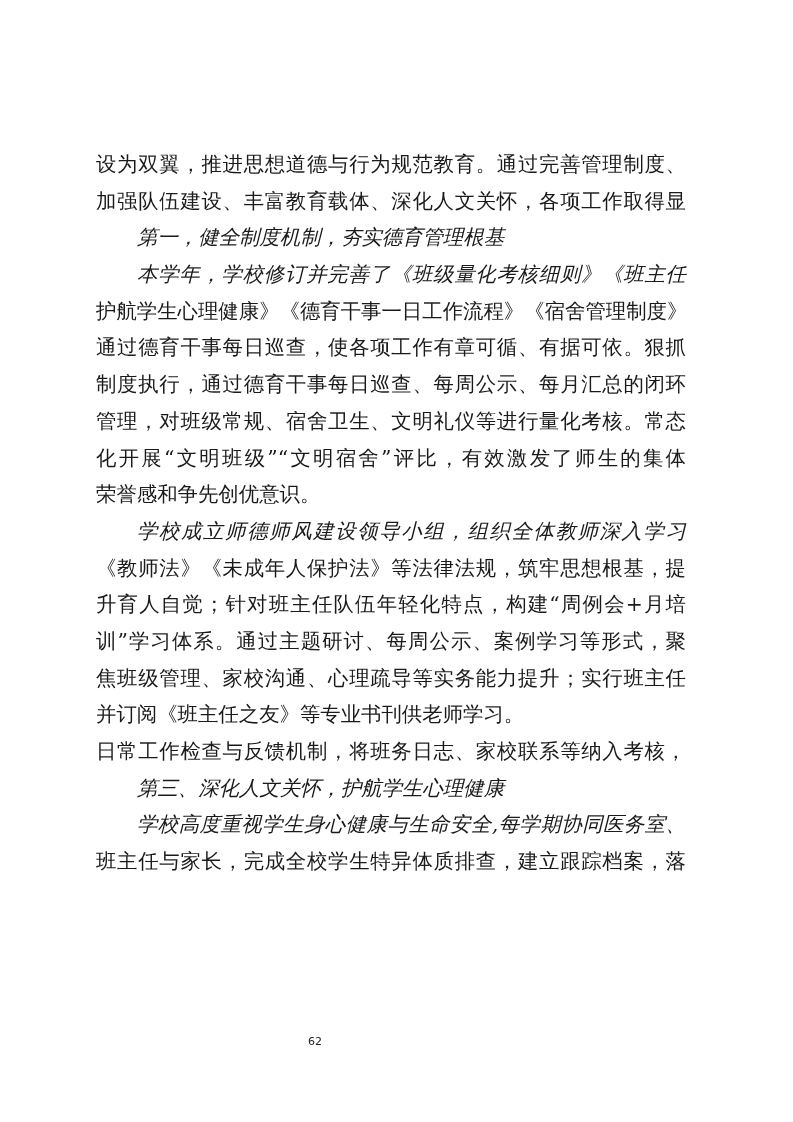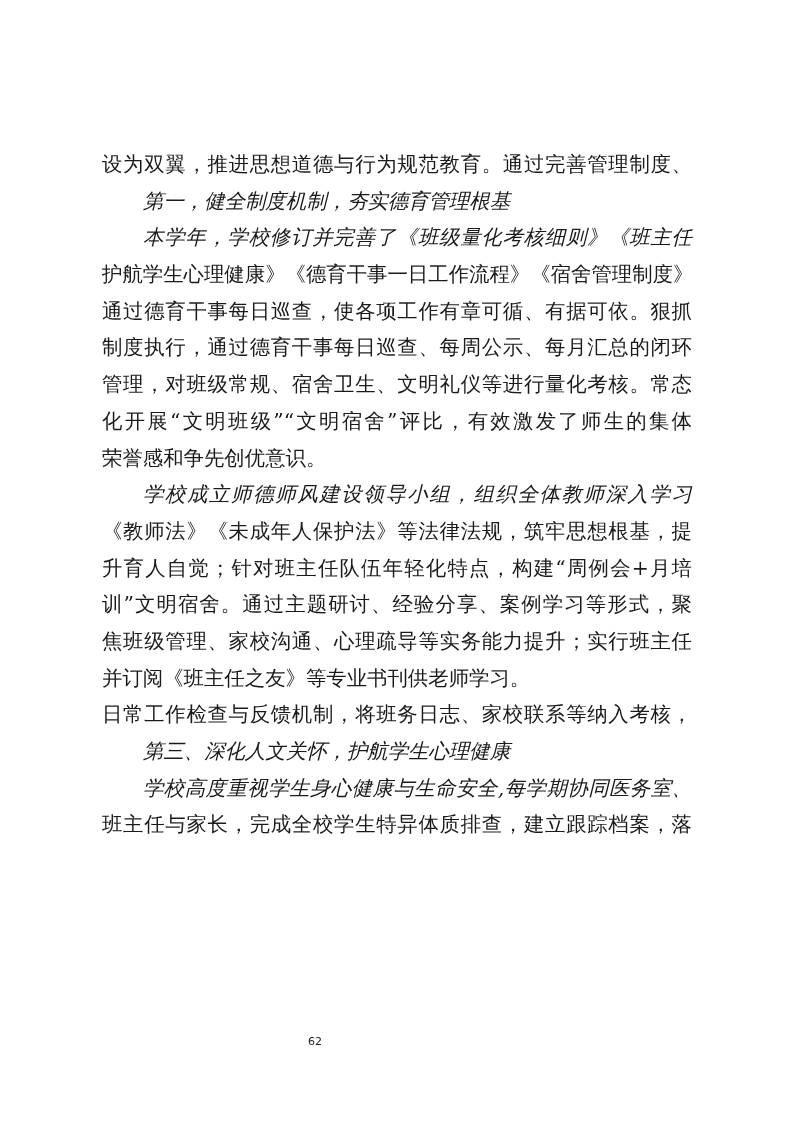--- a/index.html
+++ b/index.html
@@ -10,21 +10,21 @@
     body {
       width: 793px;
       height: 1122px;
       position: relative;
       overflow: hidden;
       font-family: "DejaVu Serif", "Liberation Serif", serif;
       color: #1a1a1a;
     }
     .page {
       position: absolute;
-      left: 102px;
+      left: 96px;
       top: 146px;
       width: 590px;
     }
     .line {
       height: 36.7px;
       line-height: 36.7px;
       font-size: 20.4px;
       white-space: nowrap;
       text-align: justify;
       text-align-last: justify;
@@ -49,32 +49,33 @@
       font-family: "DejaVu Sans", "Liberation Sans", sans-serif;
       font-size: 11px;
       color: #222;
     }
   </style>
 </head>
 <body>
 
 <div class="page">
   <div class="line">设为双翼，推进思想道德与行为规范教育。通过完善管理制度、</div>
+  <div class="line">加强队伍建设、丰富教育载体、深化人文关怀，各项工作取得显</div>
   <div class="line indent heading">第一，健全制度机制，夯实德育管理根基</div>
   <div class="line indent">本学年，学校修订并完善了《班级量化考核细则》《班主任</div>
   <div class="line">护航学生心理健康》《德育干事一日工作流程》《宿舍管理制度》</div>
   <div class="line">通过德育干事每日巡查，使各项工作有章可循、有据可依。狠抓</div>
   <div class="line">制度执行，通过德育干事每日巡查、每周公示、每月汇总的闭环</div>
   <div class="line">管理，对班级常规、宿舍卫生、文明礼仪等进行量化考核。常态</div>
   <div class="line">化开展“文明班级”“文明宿舍”评比，有效激发了师生的集体</div>
   <div class="line last">荣誉感和争先创优意识。</div>
   <div class="line indent">学校成立师德师风建设领导小组，组织全体教师深入学习</div>
   <div class="line">《教师法》《未成年人保护法》等法律法规，筑牢思想根基，提</div>
   <div class="line">升育人自觉；针对班主任队伍年轻化特点，构建“周例会+月培</div>
-  <div class="line">训”文明宿舍。通过主题研讨、经验分享、案例学习等形式，聚</div>
+  <div class="line">训”学习体系。通过主题研讨、每周公示、案例学习等形式，聚</div>
   <div class="line">焦班级管理、家校沟通、心理疏导等实务能力提升；实行班主任</div>
   <div class="line last">并订阅《班主任之友》等专业书刊供老师学习。</div>
   <div class="line">日常工作检查与反馈机制，将班务日志、家校联系等纳入考核，</div>
   <div class="line indent heading">第三、深化人文关怀，护航学生心理健康</div>
   <div class="line indent">学校高度重视学生身心健康与生命安全,每学期协同医务室、</div>
   <div class="line">班主任与家长，完成全校学生特异体质排查，建立跟踪档案，落</div>
 </div>
 
 <div class="page-number">62</div>
 

